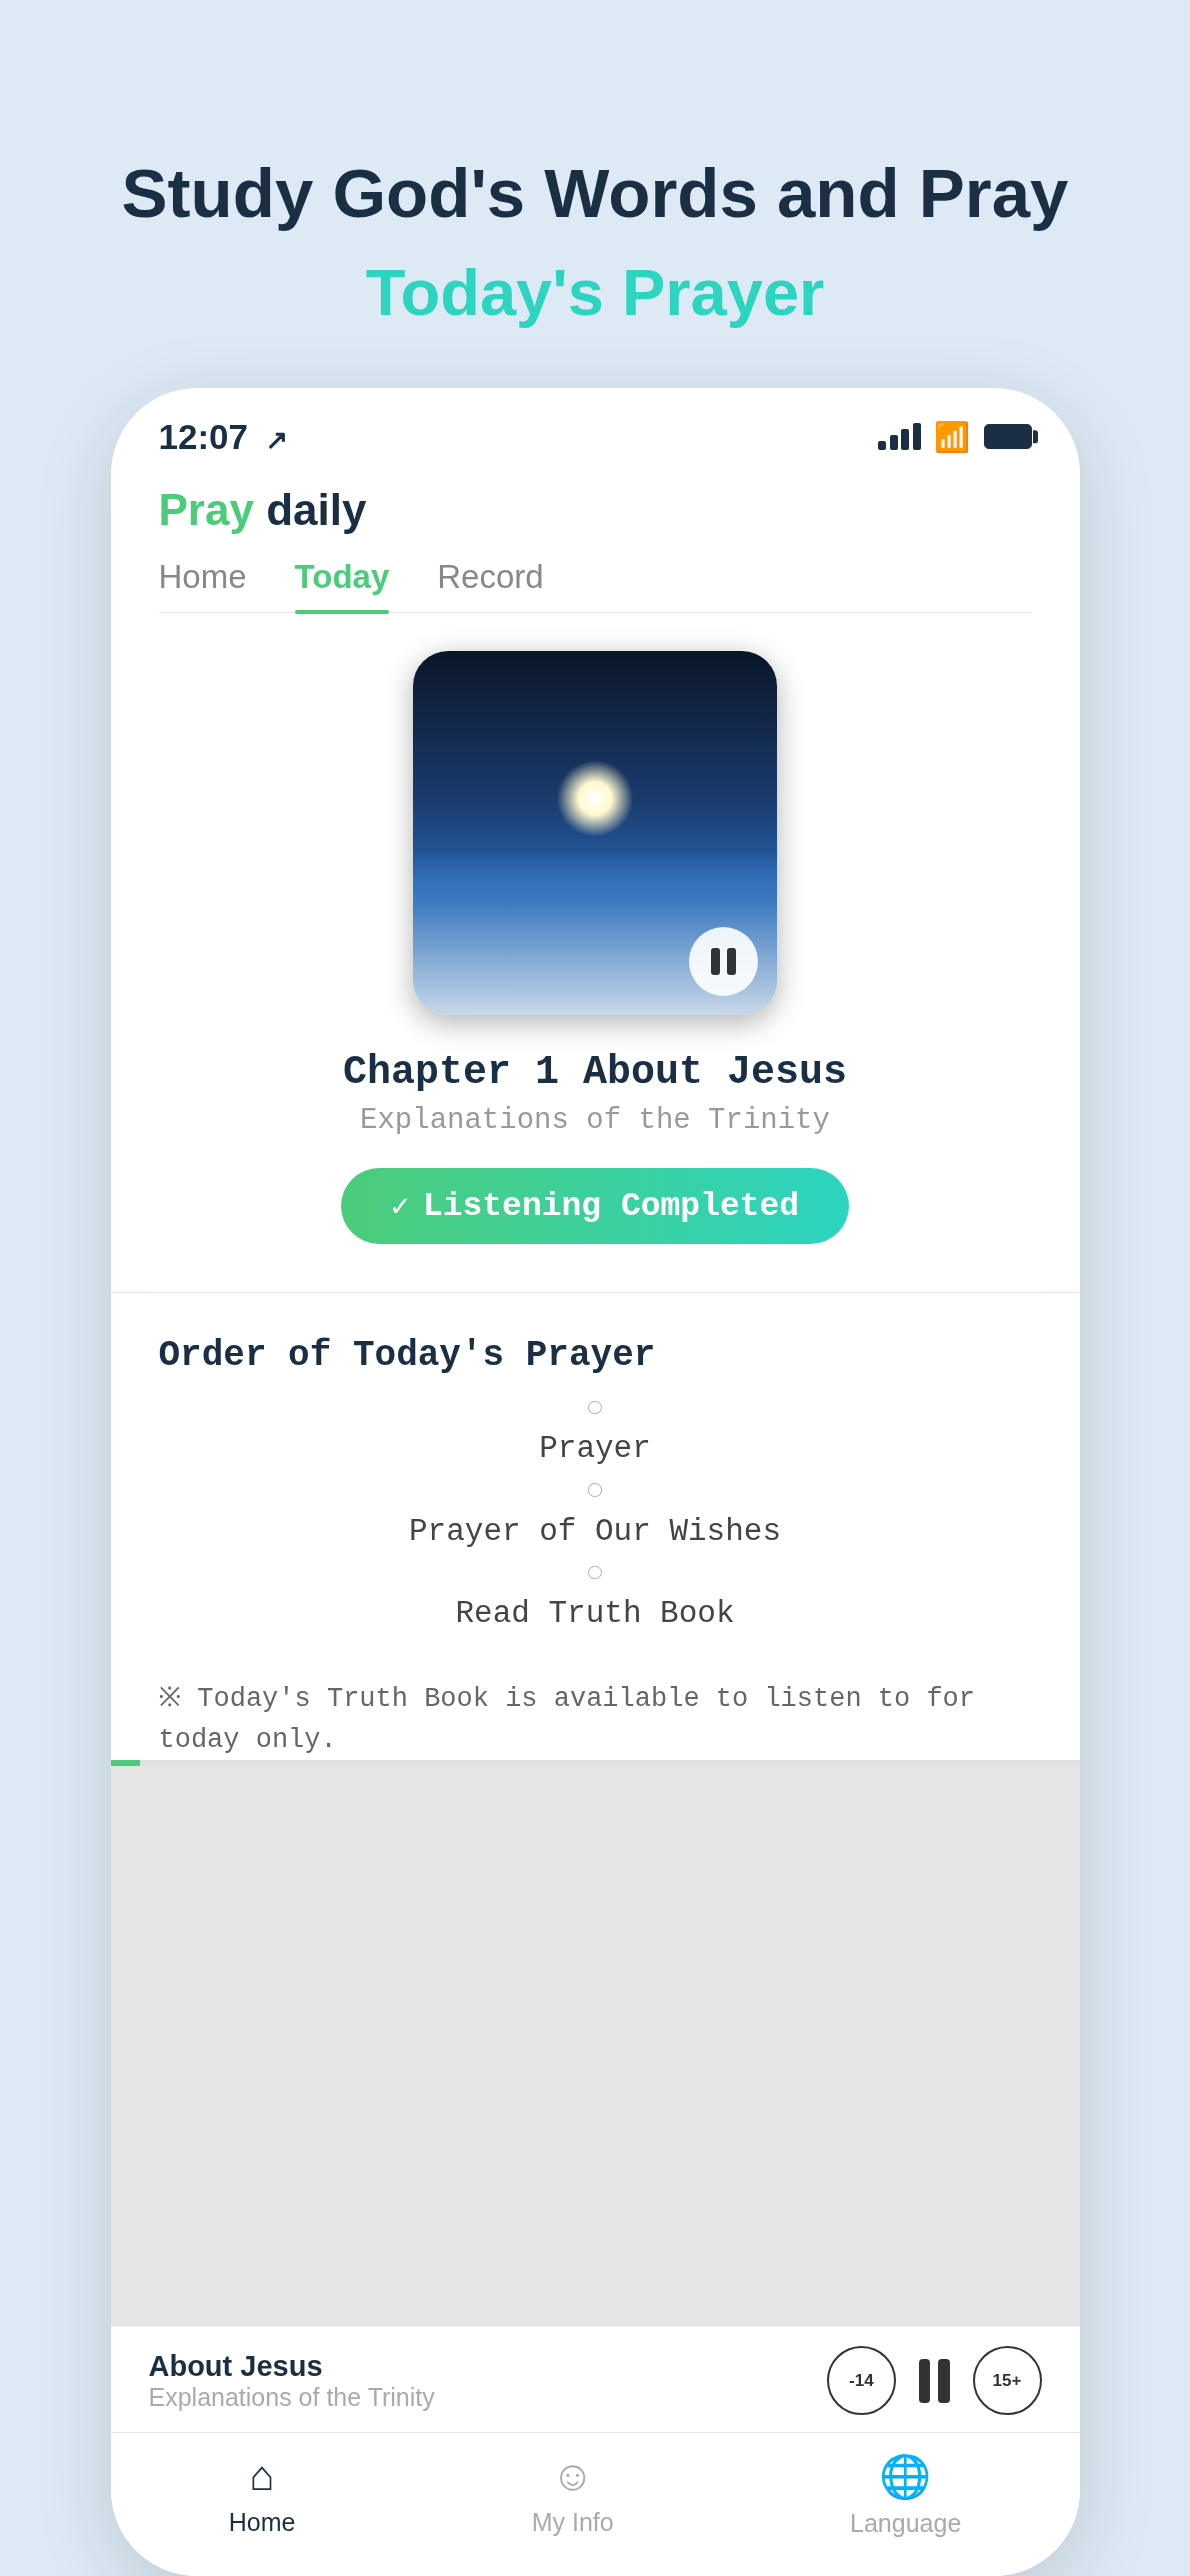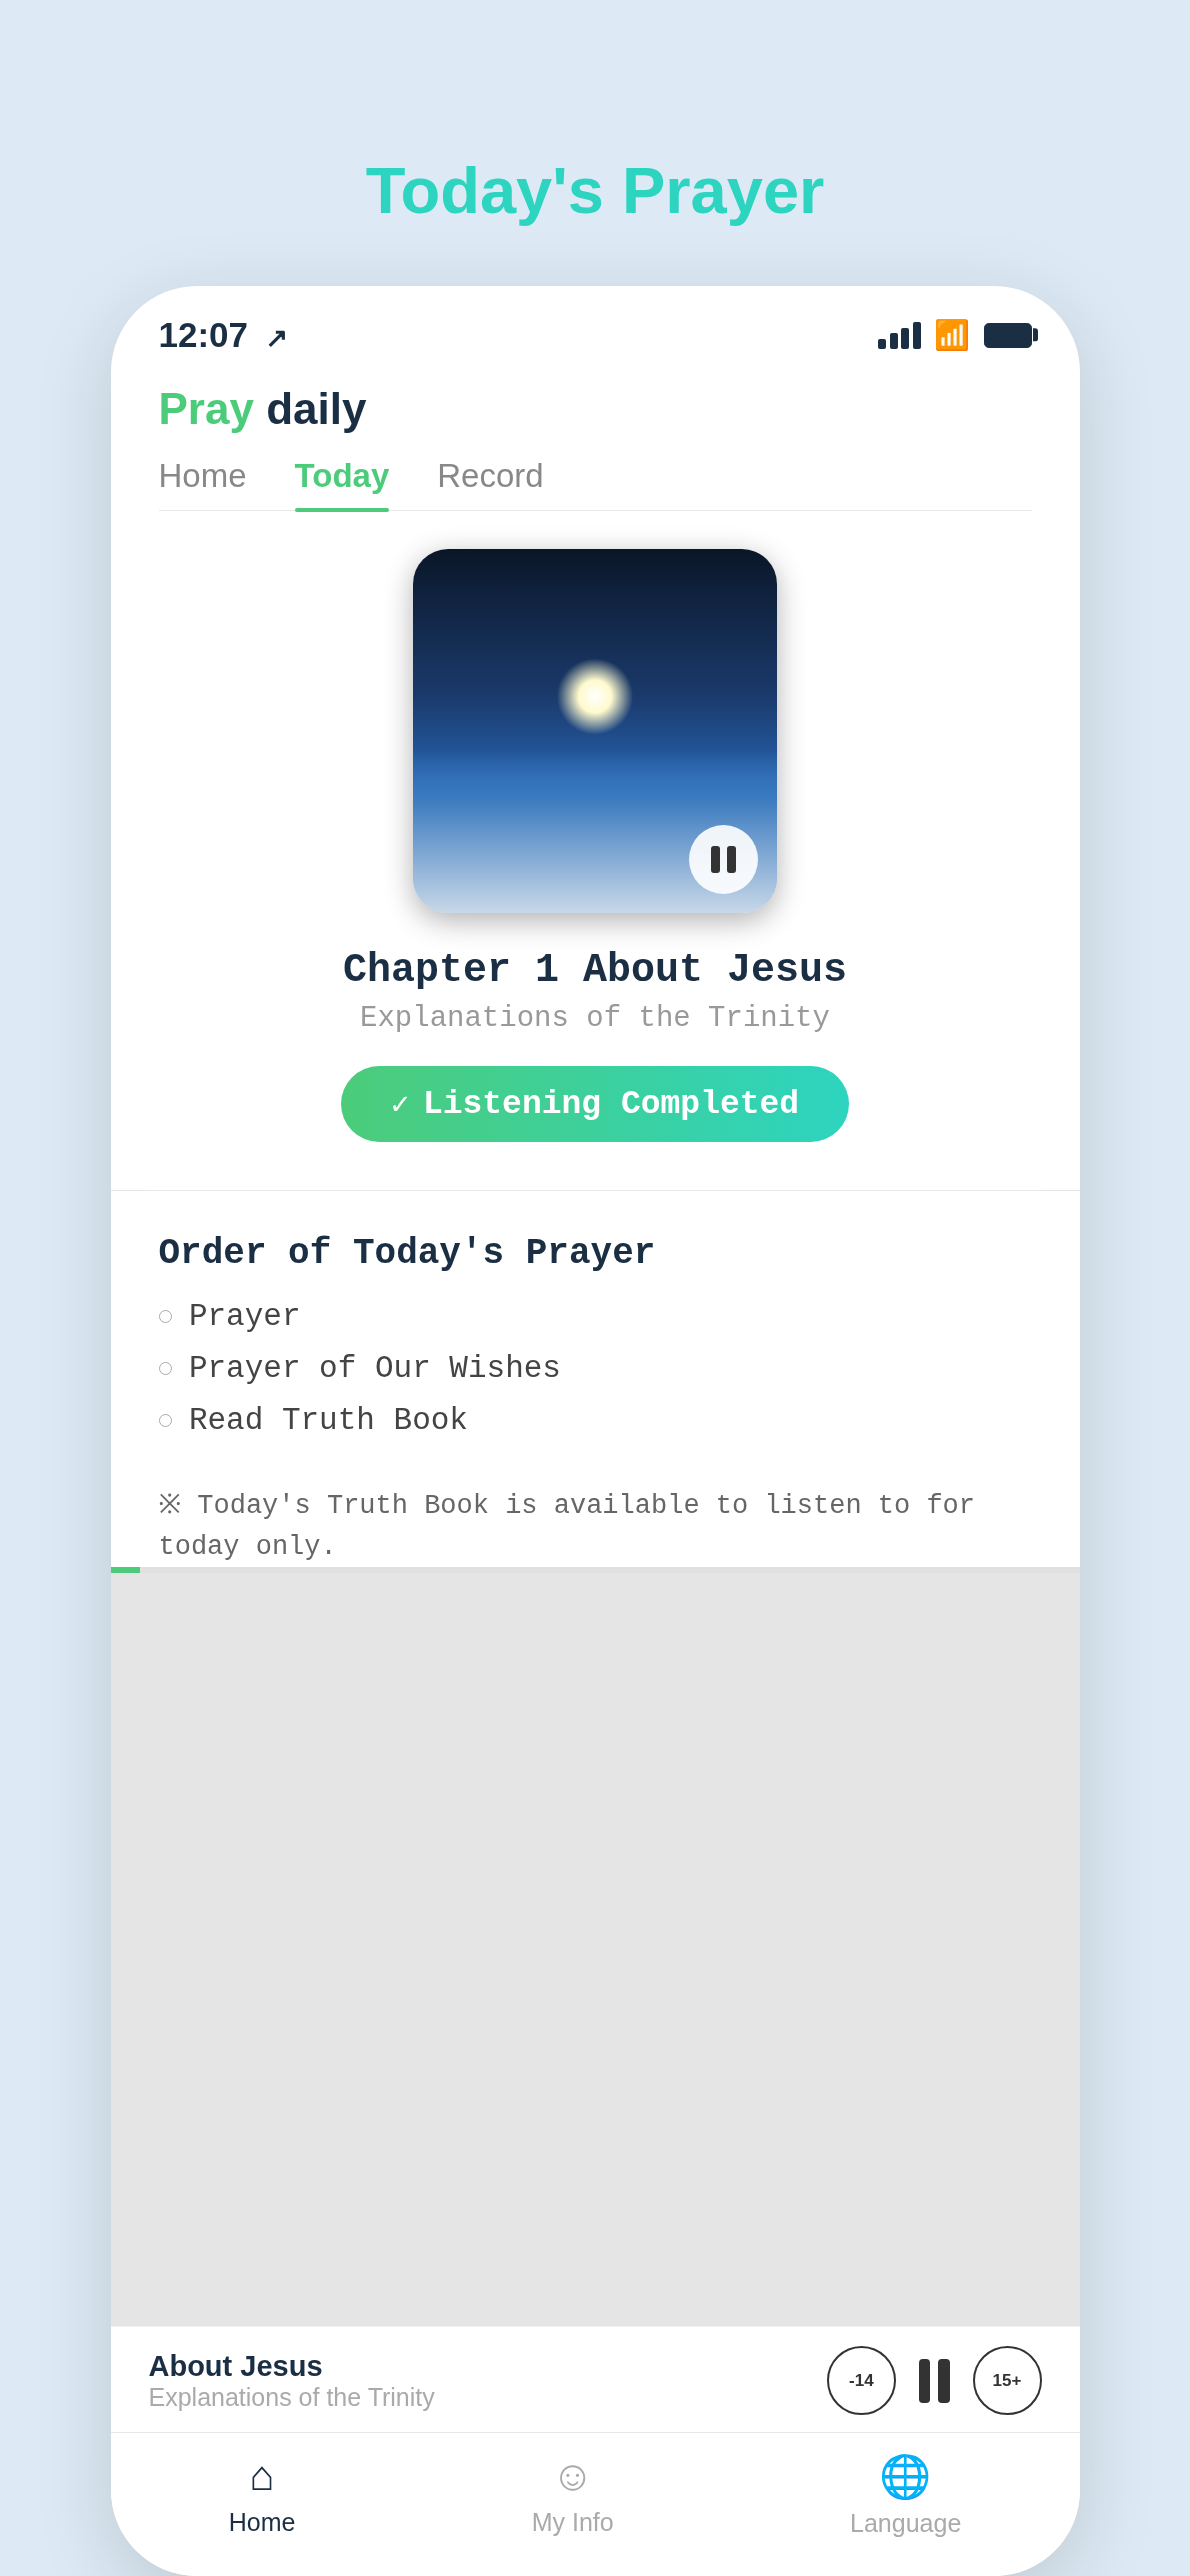--- a/index.html
+++ b/index.html
@@ -270,20 +270,21 @@
       display: flex;
       flex-direction: column;
       gap: 17px;
     }
     .order-item {
       display: flex;
       align-items: center;
       gap: 17px;
       font-size: 31px;
       color: #444;
+      flex-direction: column;
     }
     .order-dot {
       width: 13.4px;
       height: 13.4px;
       border: 1.9px solid #aaa;
       border-radius: 50%;
       flex-shrink: 0;
     }
 
     
@@ -423,20 +424,21 @@
       color: #aaa;
     }
     .nav-label.active {
       color: #1a2e44;
     }
   </style>
 </head>
 <body>
 
 <div class="top-section">
+  <div class="top-title">Study God's Words and Pray</div>
   <div class="top-subtitle">Today's Prayer</div>
 </div>
 
 <div class="phone-wrapper">
 
   <div class="status-bar">
     <div class="status-time">
       <span>12:07</span>
       <span style="font-size:27px; margin-left:7.7px;">↗</span>
     </div>

